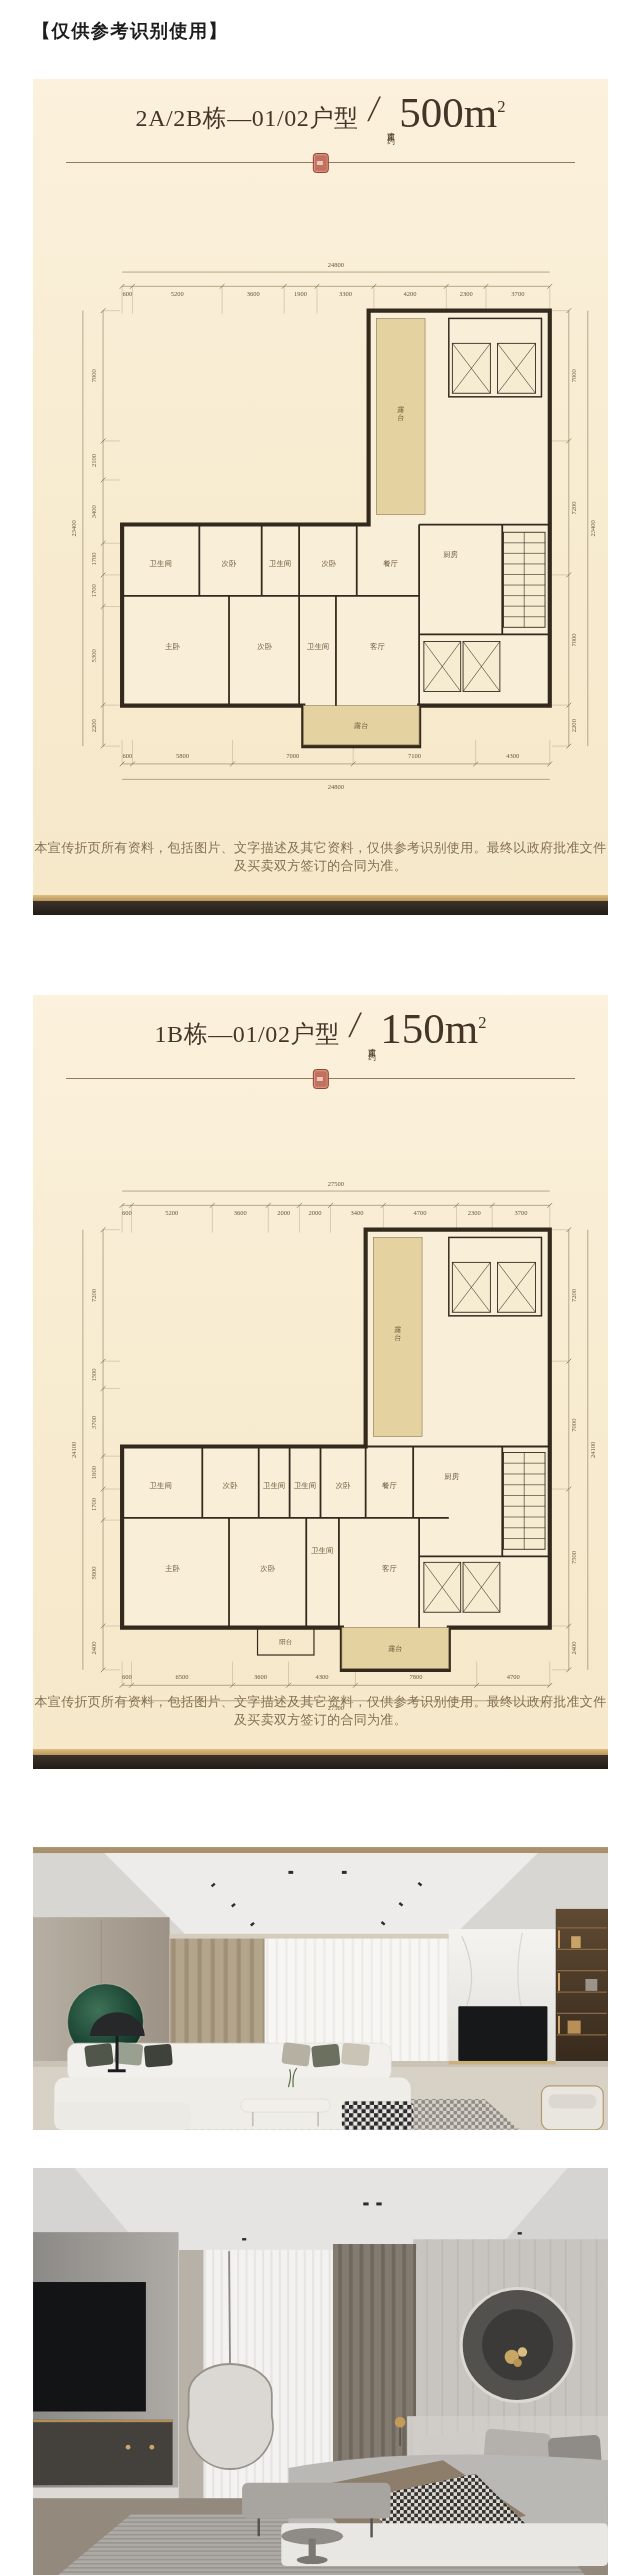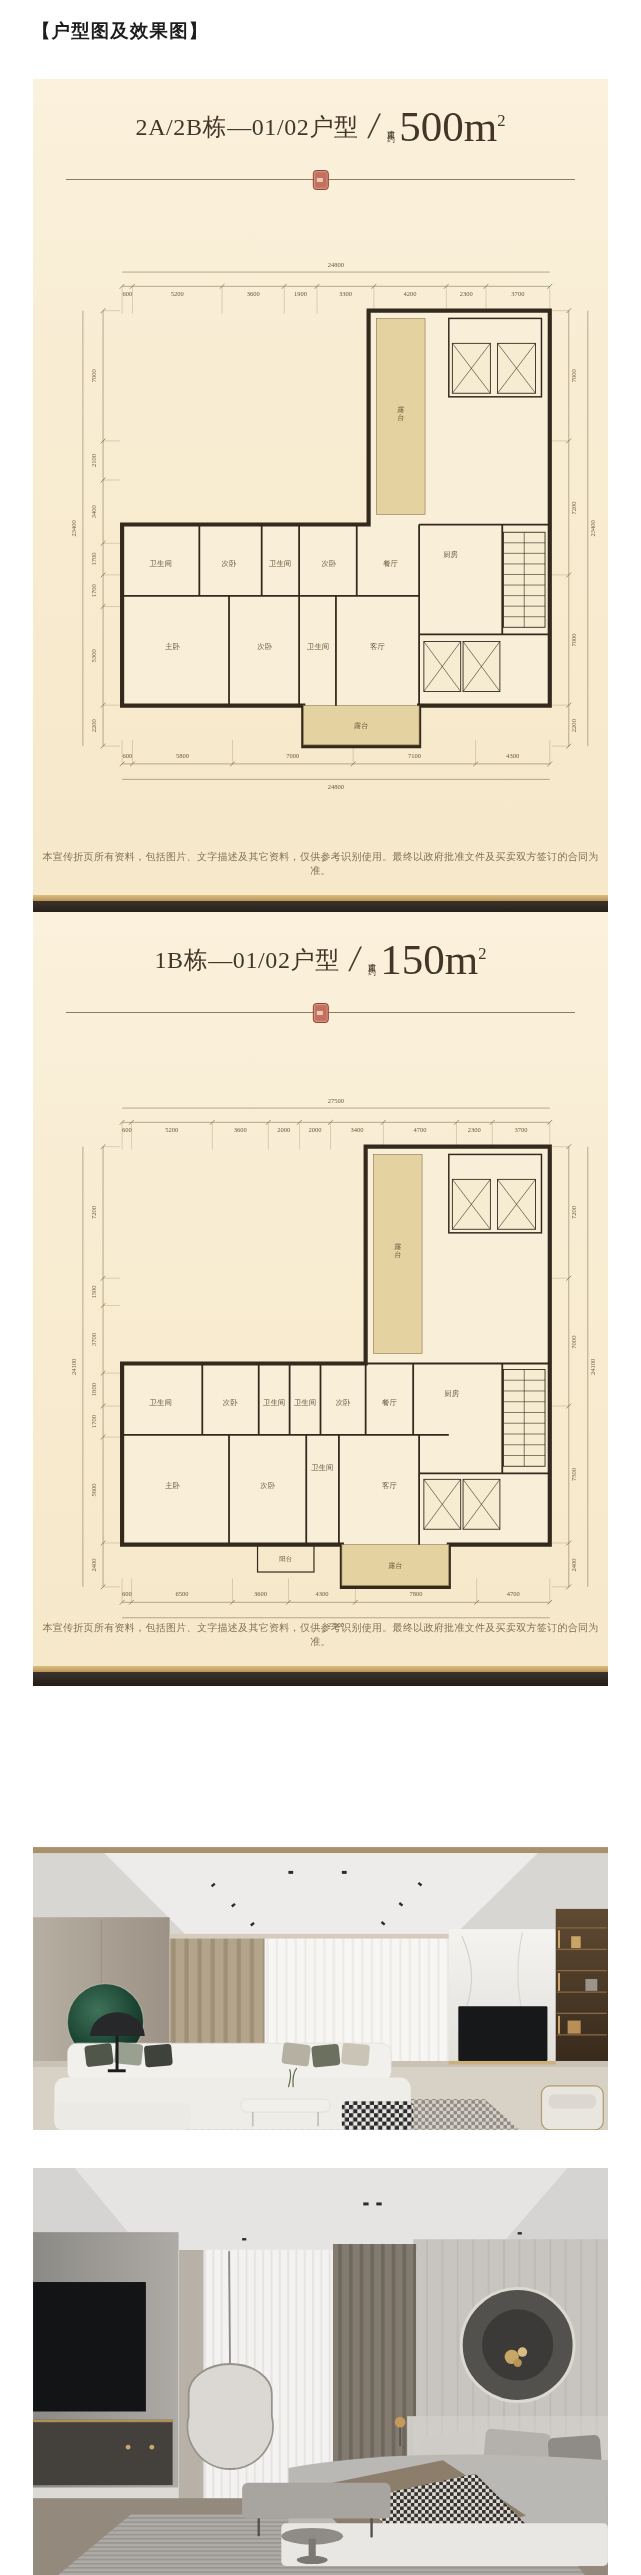--- a/index.html
+++ b/index.html
@@ -5,58 +5,58 @@
   html,body{margin:0;padding:0;background:#ffffff;}
   body{width:642px;height:2576px;position:relative;overflow:hidden;
        font-family:"Liberation Sans",sans-serif;}
 
   .page-title{position:absolute;left:32px;top:18px;font-size:18.4px;font-weight:bold;
               color:#1d1d1d;letter-spacing:1.2px;}
 
   .card{position:absolute;left:33px;width:575px;
         background:linear-gradient(180deg,#fbf1dc 0%,#f8ecd2 40%,#f6e8c9 100%);}
   .card1{top:79px;height:836px;}
-  .card2{top:912px;height:774px;}
-
-  .card-title{display:flex;justify-content:center;align-items:center;
-              padding-top:25px;color:#443528;font-family:"Liberation Serif",serif;}
+  .card2{top:995px;height:774px;}
+
+  .card-title{display:flex;justify-content:center;align-items:flex-end;
+              padding-top:8px;color:#443528;font-family:"Liberation Serif",serif;}
   .t-name{font-size:24px;letter-spacing:0.6px;}
   .t-slash{font-size:37px;font-weight:300;margin:0 4.8px 3.6px 10.7px;transform:skewX(-8deg);color:#4a3a2b;}
   .t-arealabel{writing-mode:vertical-rl;text-orientation:upright;font-size:7.7px;
                letter-spacing:2.4px;margin:0 3.6px 0 1.2px;color:#4a3a2b;}
   .t-area{font-size:43px;line-height:.95;}
   .t-area sup{font-size:16.6px;}
 
   .divider{position:relative;height:0.6px;background:#8d7c5e;margin:28.5px 33px 0 33px;}
   .seal{position:absolute;left:50%;top:-9.5px;transform:translateX(-50%);
         width:14.3px;height:18.4px;background:#c4705f;border:1.2px solid #8e4537;border-radius:3.6px;
         box-shadow:inset 0 0 0 1.2px #d8937f;}
   .seal::after{content:"";position:absolute;left:3px;top:7.7px;width:6px;height:3.6px;
         background:#f0d9c8;opacity:.85;}
 
   .plan-svg{position:absolute;left:0;}
   .card1 .plan-svg{top:175px;}
   .card2 .plan-svg{top:178px;}
 
   .disclaimer{position:absolute;left:0;right:0;bottom:27px;text-align:center;
-              font-size:10px;color:#847153;letter-spacing:0.3px;}
+              font-size:13px;color:#847153;letter-spacing:0.3px;}
   .gold-strip{position:absolute;left:0;right:0;bottom:13.7px;height:6.5px;
               background:linear-gradient(180deg,#dcbe82,#b99557);}
   .dark-bar{position:absolute;left:0;right:0;bottom:0;height:13.7px;
             background:linear-gradient(180deg,#3a322b,#231c16);}
 
   .photo{position:absolute;left:33px;width:575px;overflow:hidden;background:#dcdad6;}
   .photo1{top:1847px;height:283px;}
   .photo2{top:2168px;height:408px;}
   .photo svg{display:block;}
 </style>
 </head>
 <body>
 
-<div class="page-title">【户型图及效果图】</div>
+<div class="page-title">【仅供参考识别使用】</div>
 
 <section class="card card1">
   <div class="card-title">
     <span class="t-name">2A/2B栋—01/02户型</span>
     <span class="t-slash">/</span>
     <span class="t-arealabel">建面约</span>
     <span class="t-area"><span>500m</span><sup>2</sup></span>
   </div>
   <div class="divider">
     <span class="seal"></span>

